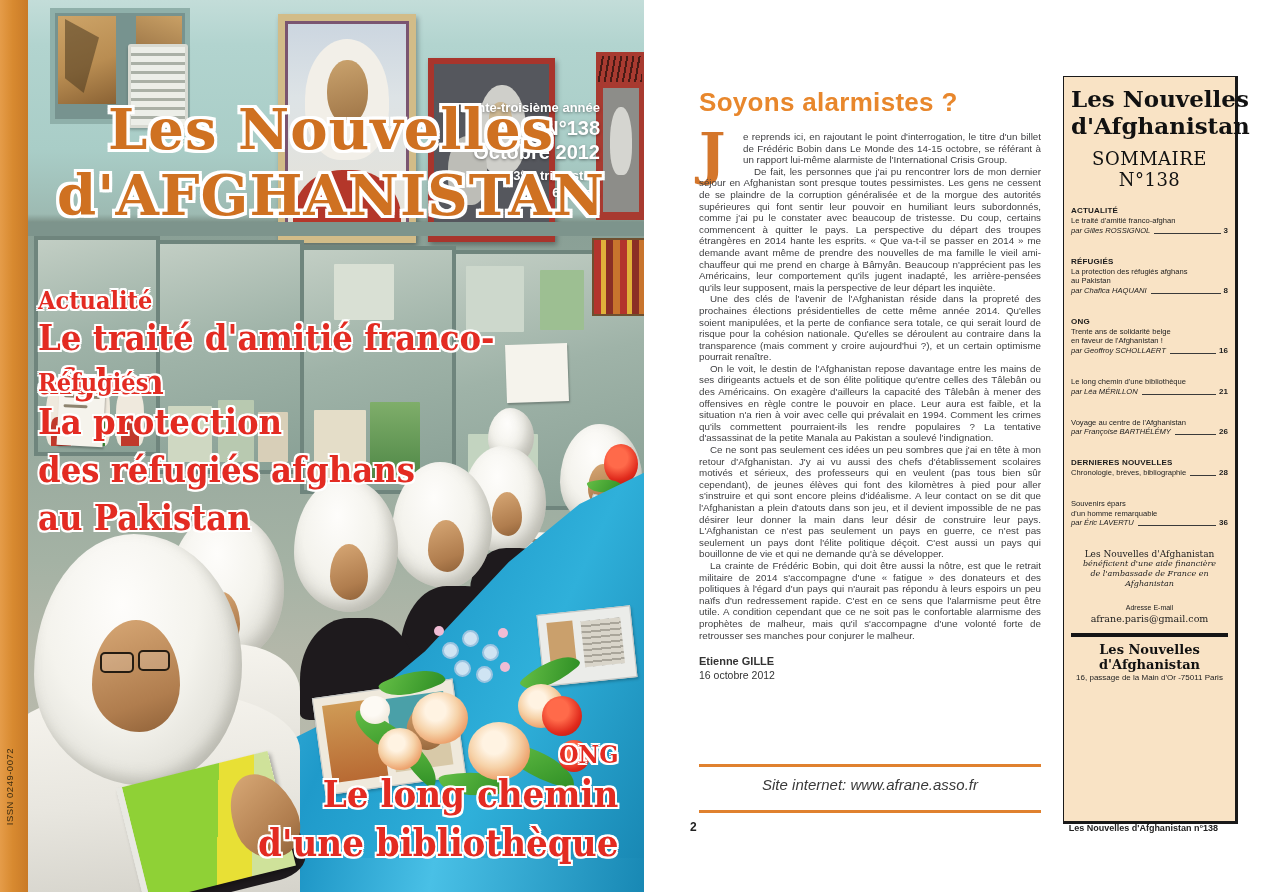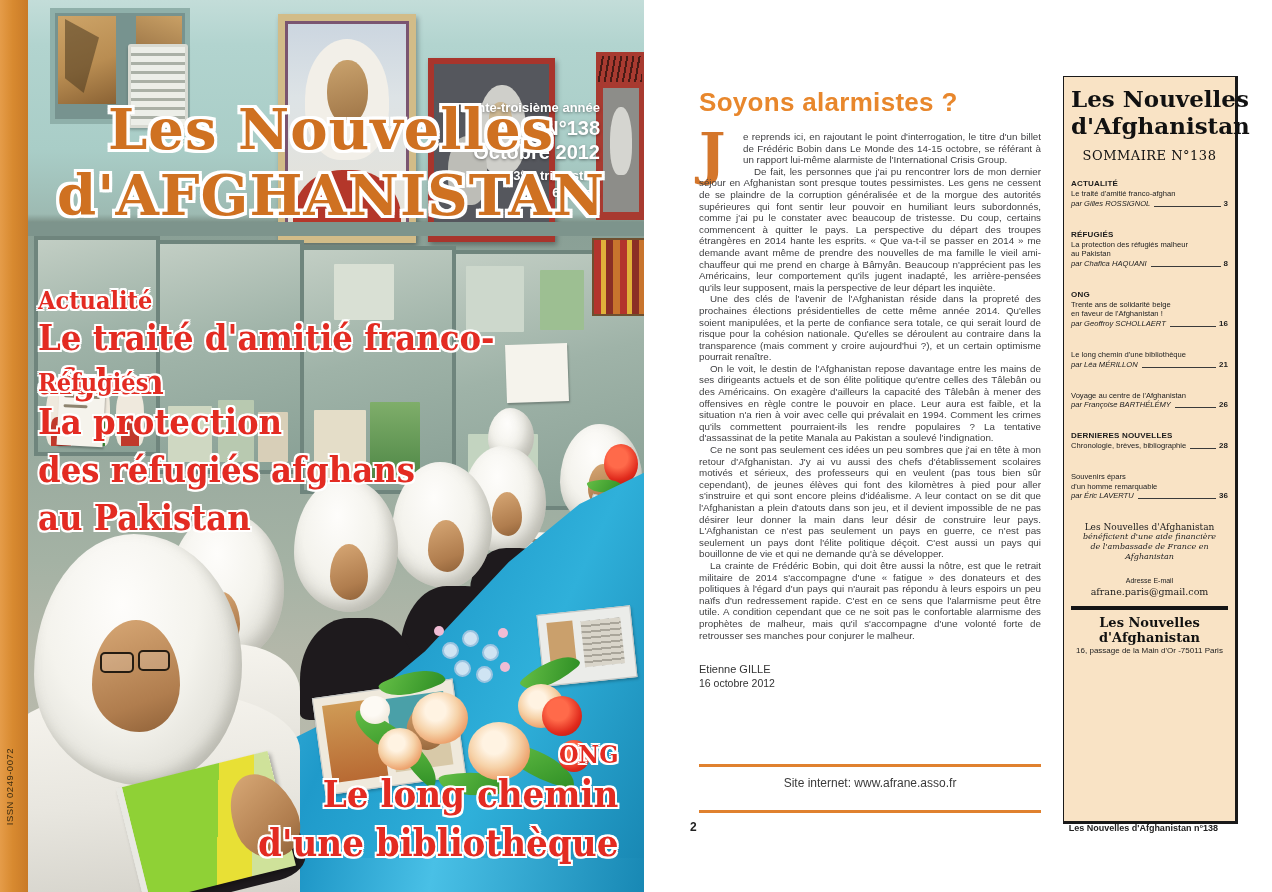--- a/index.html
+++ b/index.html
@@ -103,30 +103,30 @@
   .rightpage{position:absolute;left:644px;top:0;width:628px;height:892px;background:#fff;}
   .editcol{position:absolute;left:55px;top:70px;width:342px;height:760px;}
   .edbox{width:338px;height:58px;border:2px solid #cf7426;}
   .edbox .lbl{font-family:"DejaVu Serif",serif;font-size:30px;color:#cf7426;padding:9px 0 0 13px;}
   .soyons{margin-top:17px;font-size:26px;font-weight:700;color:#e8872c;letter-spacing:.3px;}
   .bodytxt{margin-top:13px;font-size:9.8px;line-height:11.6px;color:#3f3f41;text-align:justify;}
   .bodytxt p{margin:0;text-indent:11px;}
   .bodytxt p.first{text-indent:0;}
   .dropcap{float:left;width:44px;height:44px;font-family:"DejaVu Serif",serif;font-weight:700;
      font-size:56px;line-height:44px;color:#d4762b;}
-  .sig{margin-top:22px;font-size:11px;font-weight:400;color:#333;}
+  .sig{margin-top:14px;font-size:11px;font-weight:700;color:#333;}
   .sigdate{font-size:10.5px;color:#333;margin-top:2px;}
   .orule{position:absolute;left:0;width:342px;height:3px;background:#e0812e;}
-  .siteline{position:absolute;left:0;top:706px;width:342px;text-align:center;font-size:12px;color:#3a3a3a;}
+  .siteline{position:absolute;left:0;top:706px;width:342px;text-align:center;font-size:15px;color:#3a3a3a;font-style:italic;}
 
   .sommaire{position:absolute;left:419px;top:76px;width:157px;height:744px;background:#f9e3c5;
      border:1.5px solid #1a1a1a;border-right-width:3px;border-bottom-width:3px;padding:0 7px;box-sizing:content-box;}
   .som-mast{margin-top:8px;text-align:center;font-family:"DejaVu Serif",serif;font-weight:700;
      font-size:23px;line-height:27px;color:#111;white-space:nowrap;}
-  .som-title{margin-top:9px;text-align:center;font-family:"DejaVu Serif",serif;font-size:13px;letter-spacing:.5px;color:#111;}
+  .som-title{margin-top:9px;text-align:center;font-family:"DejaVu Serif",serif;font-size:18px;letter-spacing:.5px;color:#111;}
   .entries{margin-top:16px;}
   .entry{margin-bottom:21px;}
   .entry .cat{font-size:8px;font-weight:700;color:#1a1a1a;line-height:10px;letter-spacing:.2px;}
   .entry .ln{font-size:7.6px;line-height:9.6px;color:#222;}
   .pageline{display:flex;align-items:flex-end;font-size:7.6px;line-height:10px;color:#222;}
   .pageline .au{font-style:italic;white-space:nowrap;}
   .pageline .au.rm{font-style:normal;}
   .pageline .leader{flex:1;border-bottom:1px solid #3a3a3a;margin:0 3px 2px 4px;min-width:8px;}
   .pageline .pg{font-weight:700;font-size:8px;}
   .note{margin-top:4px;font-family:"DejaVu Serif",serif;font-size:8px;line-height:9.8px;color:#222;text-align:justify;}
@@ -369,21 +369,21 @@
           <div class="cat">ACTUALITÉ</div>
           <div class="ln">Le traité d'amitié franco-afghan</div>
           <div class="pageline">
               <span class="au">par Gilles ROSSIGNOL</span>
               <span class="leader"></span>
               <span class="pg">3</span>
             </div>
         </div>
         <div class="entry">
           <div class="cat">RÉFUGIÉS</div>
-          <div class="ln">La protection des réfugiés malheur</div>
+          <div class="ln">La protection des réfugiés afghans</div>
           <div class="ln">au Pakistan</div>
           <div class="pageline">
               <span class="au">par Chafica HAQUANI</span>
               <span class="leader"></span>
               <span class="pg">8</span>
             </div>
         </div>
         <div class="entry">
           <div class="cat">ONG</div>
           <div class="ln">Trente ans de solidarité belge</div>

